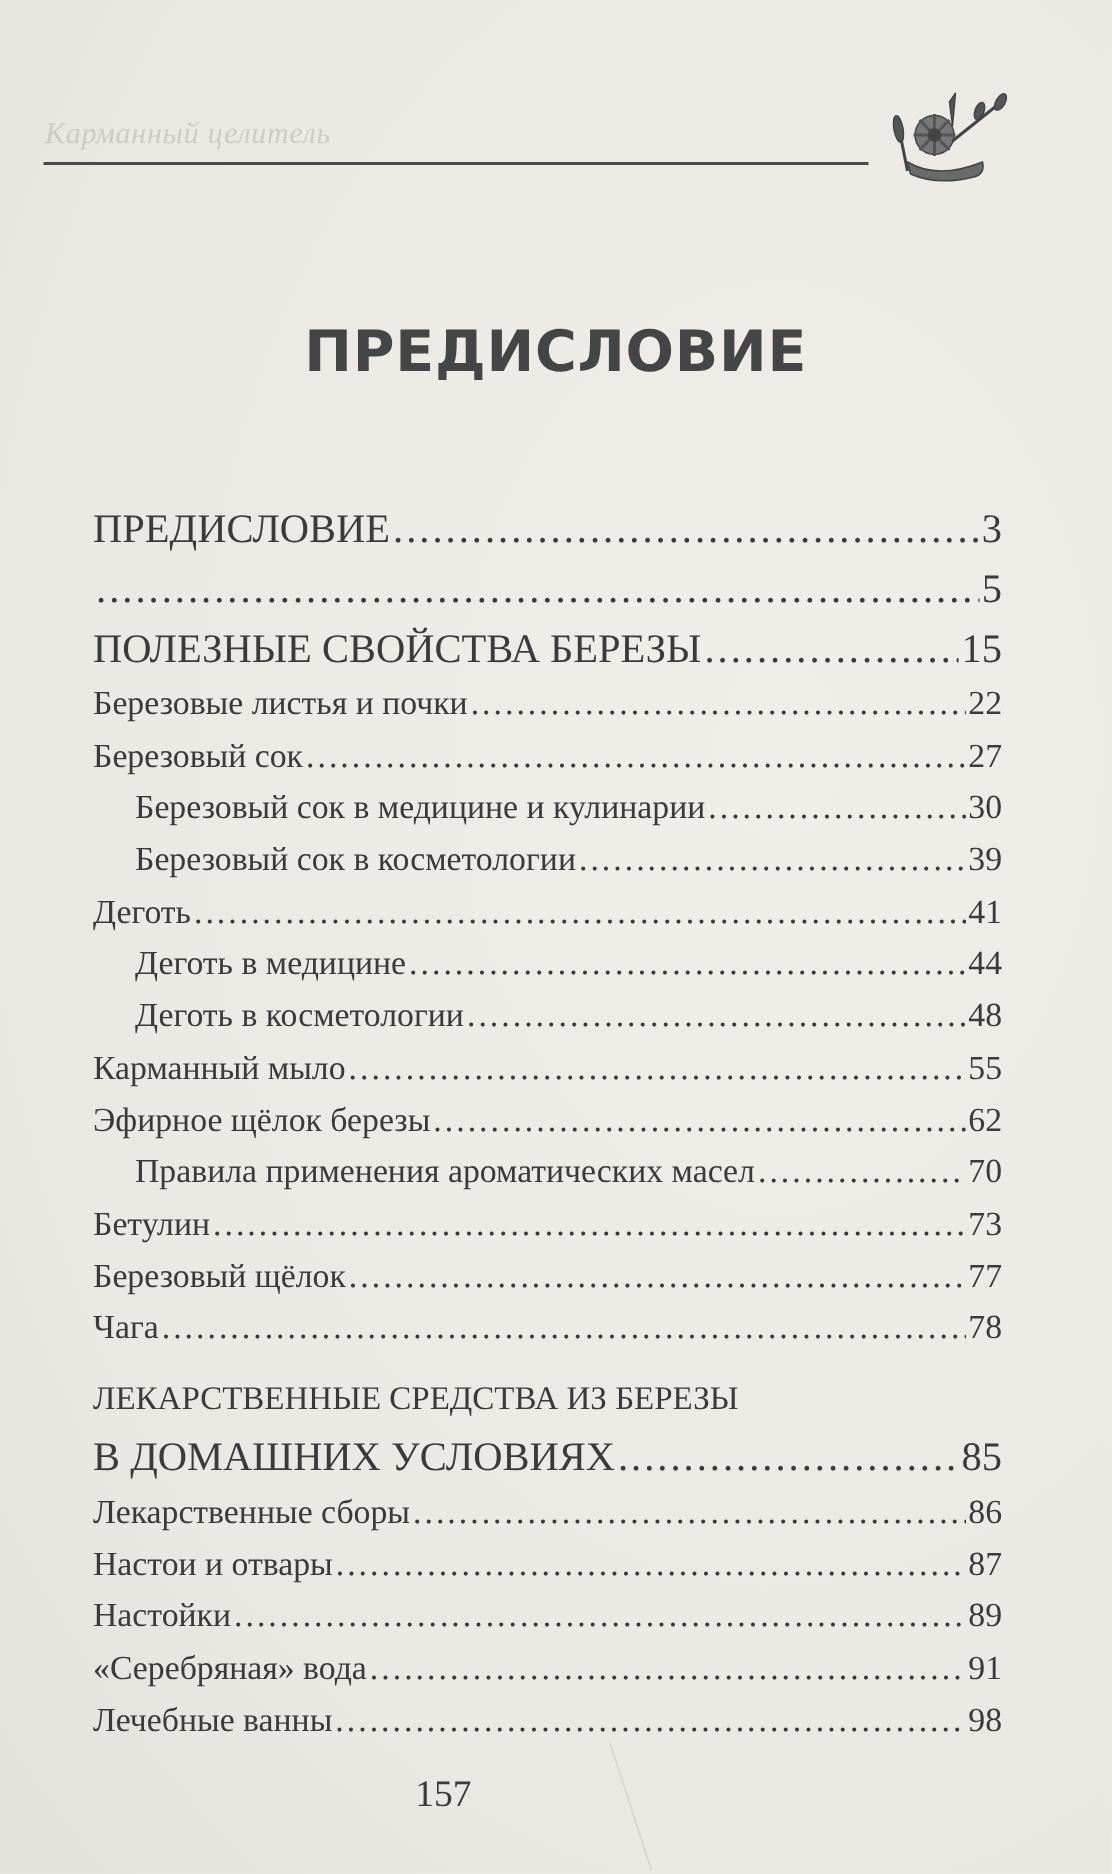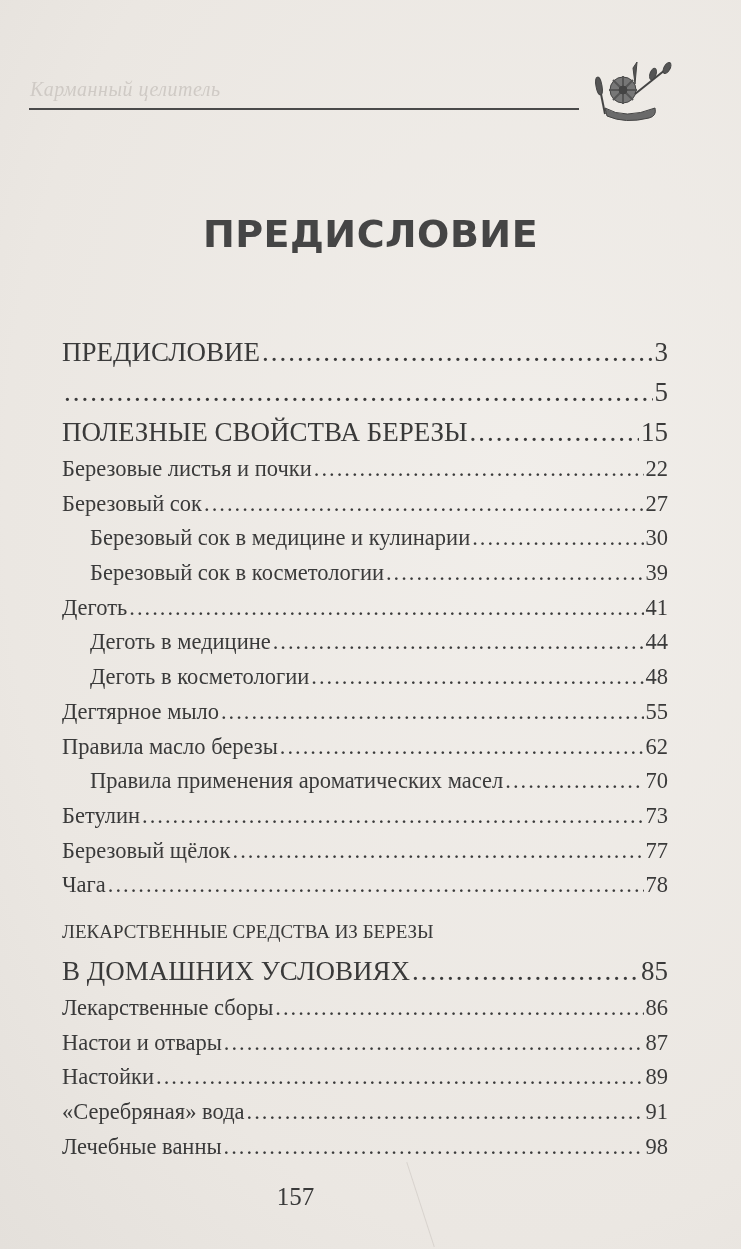--- a/index.html
+++ b/index.html
@@ -27,21 +27,21 @@
   }
   .toc { position:absolute; left:62px; top:332px; width:606px; }
   .entry { display:flex; align-items:baseline; white-space:nowrap; overflow:hidden; }
   .entry .label { flex:0 0 auto; }
   .entry .dots { flex:1 1 auto; overflow:hidden; margin:0 2px; letter-spacing:2px; }
   .entry .dots::before { content:"........................................................................................................................................................................................................"; }
   .entry .page-no { flex:0 0 auto; }
   .major { font-size:27px; height:40px; line-height:40px; }
   .minor { font-size:22.5px; height:34.7px; line-height:34.7px; }
   .indent { padding-left:28px; }
-  .multi-first { font-size:19px; height:38px; line-height:38px; white-space:nowrap; }
+  .multi-first { font-size:22px; height:38px; line-height:38px; white-space:nowrap; }
   .gap-before { margin-top:10px; }
   .footer-no {
     position:absolute; left:0; width:591px; top:1183px; text-align:center; font-size:25px; color:#3a3a3a;
   }
   .faint-line { position:absolute; left:420px; top:1160px; width:1px; height:89px; background:#d8d3ce; transform:rotate(-18deg); }
 </style>
 </head>
 <body>
 
 <div class="page">
@@ -113,26 +113,26 @@
       <span class="label">Деготь в медицине</span>
       <span class="dots"></span>
       <span class="page-no">44</span>
     </div>
     <div class="entry minor indent">
       <span class="label">Деготь в косметологии</span>
       <span class="dots"></span>
       <span class="page-no">48</span>
     </div>
     <div class="entry minor">
-      <span class="label">Дегтярное мыло</span>
+      <span class="label">Карманный мыло</span>
       <span class="dots"></span>
       <span class="page-no">55</span>
     </div>
     <div class="entry minor">
-      <span class="label">Правила масло березы</span>
+      <span class="label">Эфирное щёлок березы</span>
       <span class="dots"></span>
       <span class="page-no">62</span>
     </div>
     <div class="entry minor indent">
       <span class="label">Правила применения ароматических масел</span>
       <span class="dots"></span>
       <span class="page-no">70</span>
     </div>
     <div class="entry minor">
       <span class="label">Бетулин</span>

